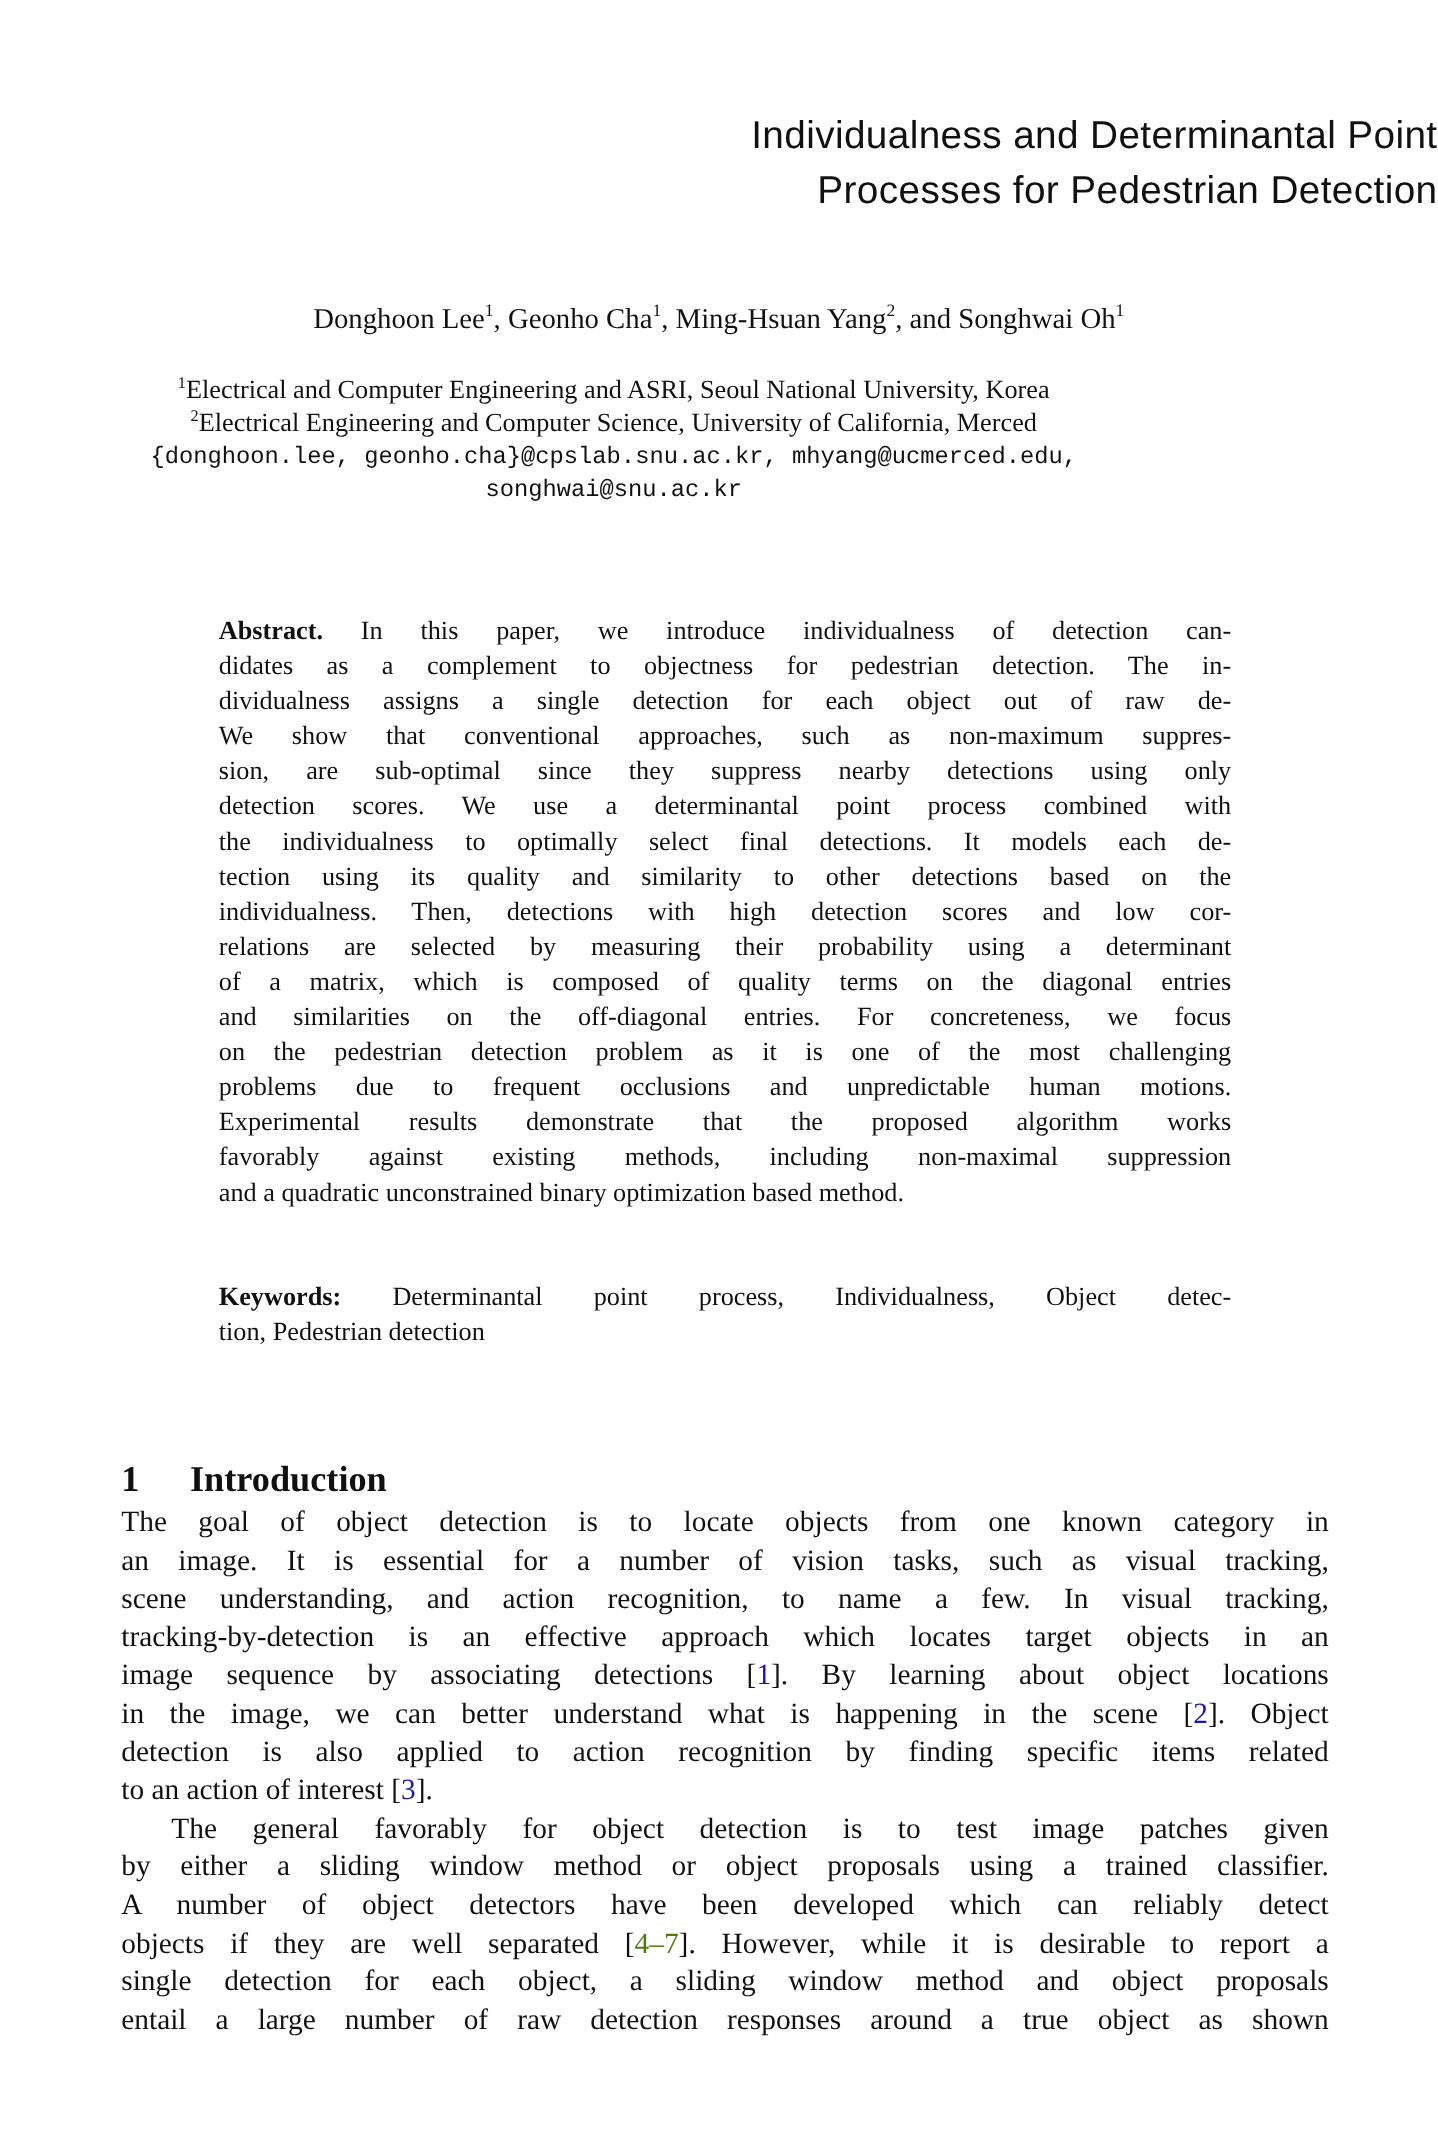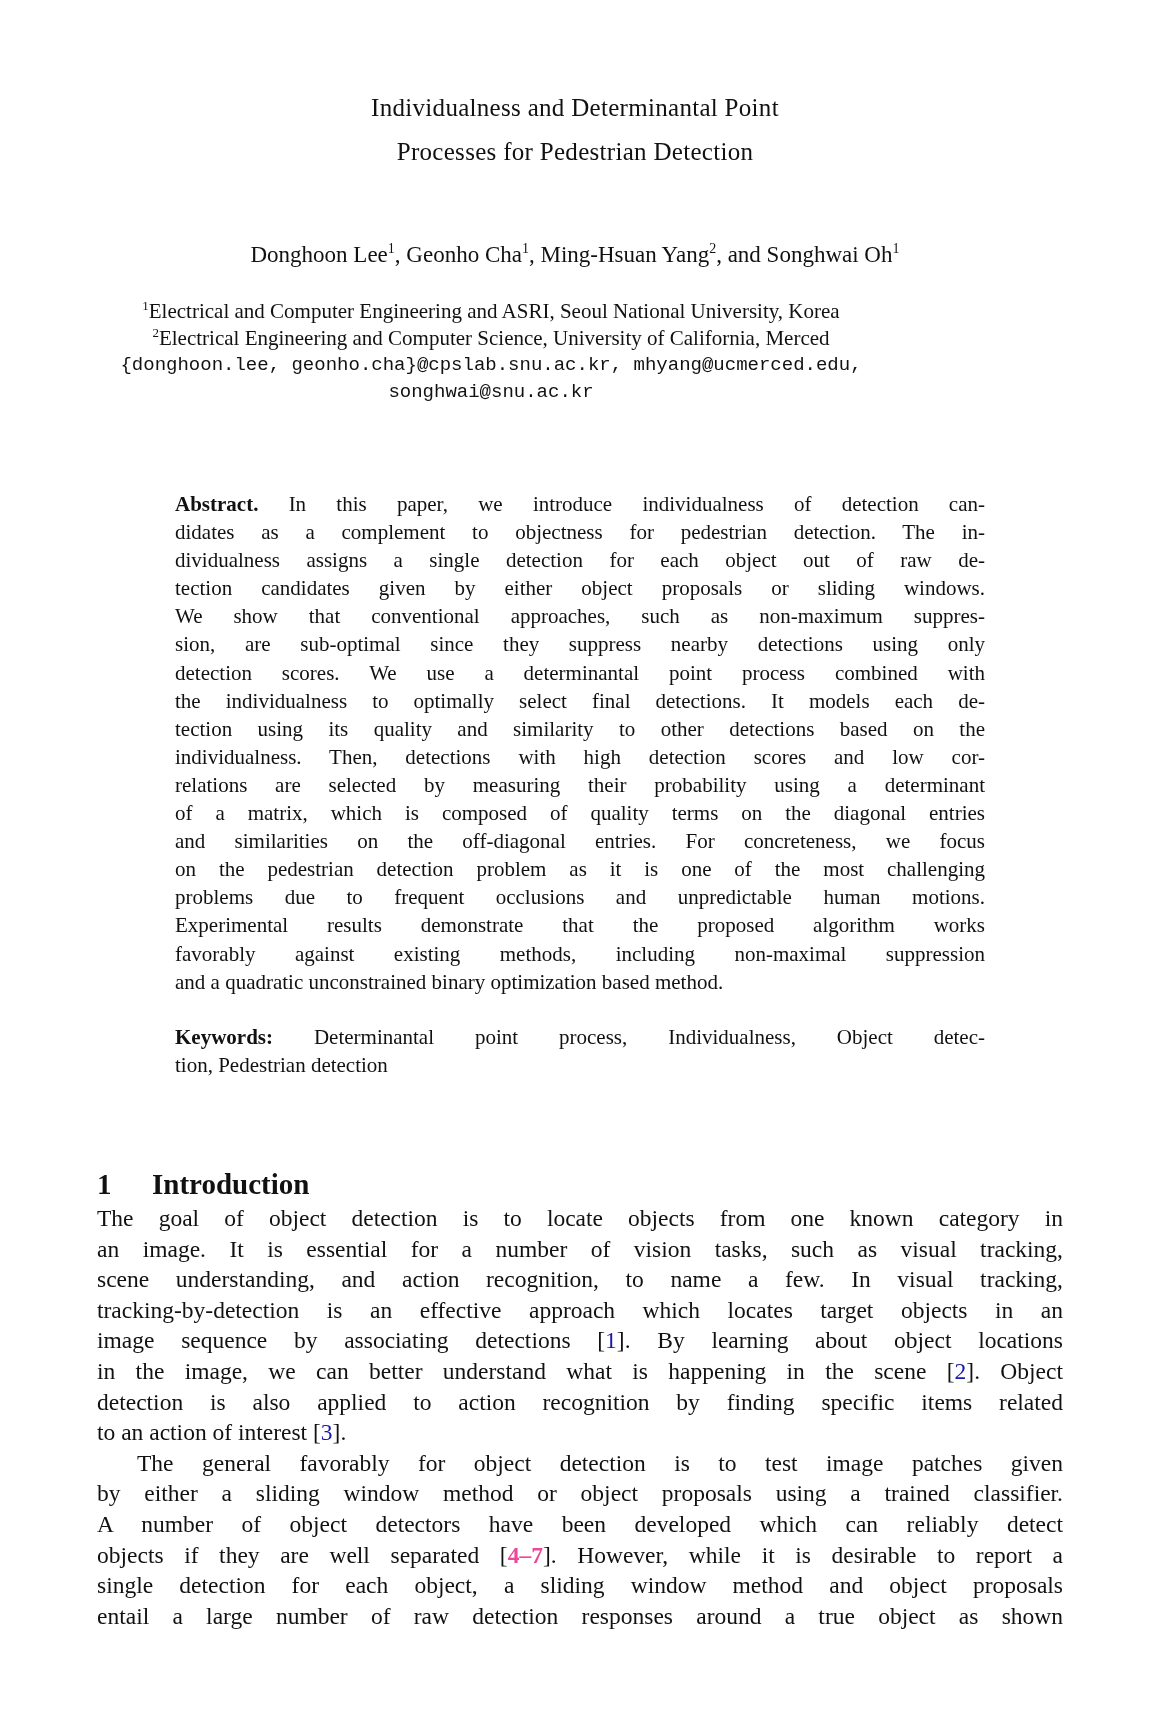--- a/index.html
+++ b/index.html
@@ -5,22 +5,22 @@
   html, body { margin: 0; padding: 0; background: #ffffff; }
   body {
     width: 1150px; height: 1709px; position: relative; overflow: hidden;
     font-family: "DejaVu Serif", "Liberation Serif", serif;
     color: #111111;
   }
   .page { position: absolute; left: 0; top: 0; width: 1150px; height: 1709px; }
 
   .title {
     position: absolute; left: 0; width: 1150px; top: 86px;
-    text-align: center; font-size: 25px; line-height: 44px;
-    font-family: Liberation Serif, serif;
+    text-align: right; font-size: 31px; line-height: 44px;
+    font-family: Liberation Sans, sans-serif;
     letter-spacing: 0.3px;
   }
   .authors {
     position: absolute; left: 0; width: 1150px; top: 241px;
     text-align: center; font-size: 23px; line-height: 28px;
     font-family: "Liberation Serif", serif;
   }
   .authors sup { font-size: 14px; vertical-align: 9px; line-height: 0; }
   .affil {
     position: absolute; left: 0; width: 982px; top: 298px;
@@ -79,21 +79,20 @@
     <div><sup>1</sup><span>Electrical and Computer Engineering and ASRI, Seoul National University, Korea</span></div>
     <div><sup>2</sup><span>Electrical Engineering and Computer Science, University of California, Merced</span></div>
     <div class="mono">{donghoon.lee, geonho.cha}@cpslab.snu.ac.kr, mhyang@ucmerced.edu,</div>
     <div class="mono">songhwai@snu.ac.kr</div>
   </div>
 
   <div class="abstract">
     <span class="line"><span class="bold">Abstract.</span><span> In this paper, we introduce individualness of detection can-</span></span>
     <span class="line">didates as a complement to objectness for pedestrian detection. The in-</span>
     <span class="line">dividualness assigns a single detection for each object out of raw de-</span>
-    <span class="line">tection candidates given by either object proposals or sliding windows.</span>
     <span class="line">We show that conventional approaches, such as non-maximum suppres-</span>
     <span class="line">sion, are sub-optimal since they suppress nearby detections using only</span>
     <span class="line">detection scores. We use a determinantal point process combined with</span>
     <span class="line">the individualness to optimally select final detections. It models each de-</span>
     <span class="line">tection using its quality and similarity to other detections based on the</span>
     <span class="line">individualness. Then, detections with high detection scores and low cor-</span>
     <span class="line">relations are selected by measuring their probability using a determinant</span>
     <span class="line">of a matrix, which is composed of quality terms on the diagonal entries</span>
     <span class="line">and similarities on the off-diagonal entries. For concreteness, we focus</span>
     <span class="line">on the pedestrian detection problem as it is one of the most challenging</span>
@@ -117,18 +116,18 @@
       <span class="line"><span>an image. It is essential for a number of vision tasks, such as visual tracking,</span></span>
       <span class="line"><span>scene understanding, and action recognition, to name a few. In visual tracking,</span></span>
       <span class="line"><span>tracking-by-detection is an effective approach which locates target objects in an</span></span>
       <span class="line"><span>image sequence by associating detections [</span><span class="cite" style="color: rgb(26, 26, 168);">1</span><span>]. By learning about object locations</span></span>
       <span class="line"><span>in the image, we can better understand what is happening in the scene [</span><span class="cite" style="color: rgb(26, 26, 168);">2</span><span>]. Object</span></span>
       <span class="line"><span>detection is also applied to action recognition by finding specific items related</span></span>
       <span class="line last"><span>to an action of interest [</span><span class="cite" style="color: rgb(26, 26, 168);">3</span><span>].</span></span>
       <span class="line indent"><span>The general favorably for object detection is to test image patches given</span></span>
       <span class="line"><span>by either a sliding window method or object proposals using a trained classifier.</span></span>
       <span class="line"><span>A number of object detectors have been developed which can reliably detect</span></span>
-      <span class="line"><span>objects if they are well separated [</span><span class="cite" style="color: #ec4899; font-weight: bold;">4–7</span><span>]. However, while it is desirable to report a</span></span>
+      <span class="line"><span>objects if they are well separated [</span><span class="cite" style="color: #4d7c0f;">4–7</span><span>]. However, while it is desirable to report a</span></span>
       <span class="line"><span>single detection for each object, a sliding window method and object proposals</span></span>
       <span class="line"><span>entail a large number of raw detection responses around a true object as shown</span></span>
     </div>
 
 </div>
 
 </body></html>

